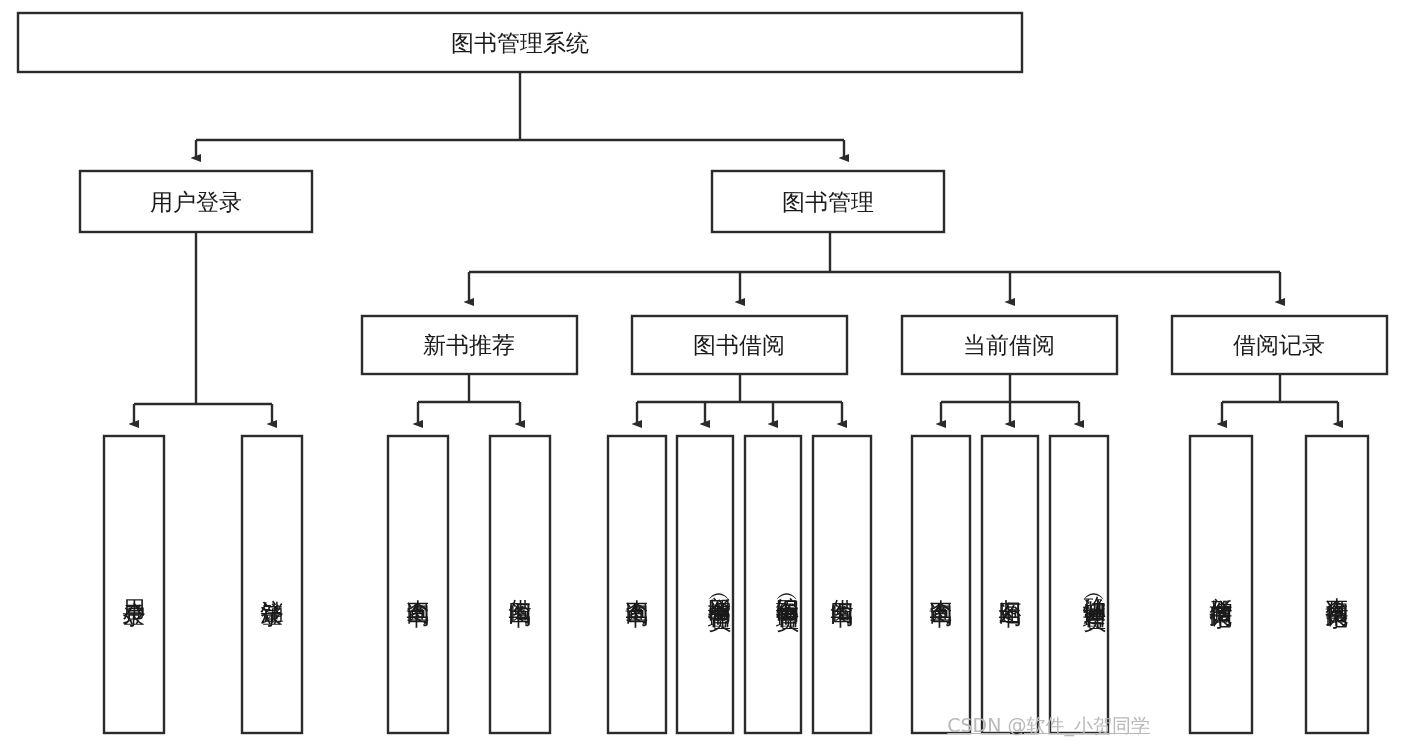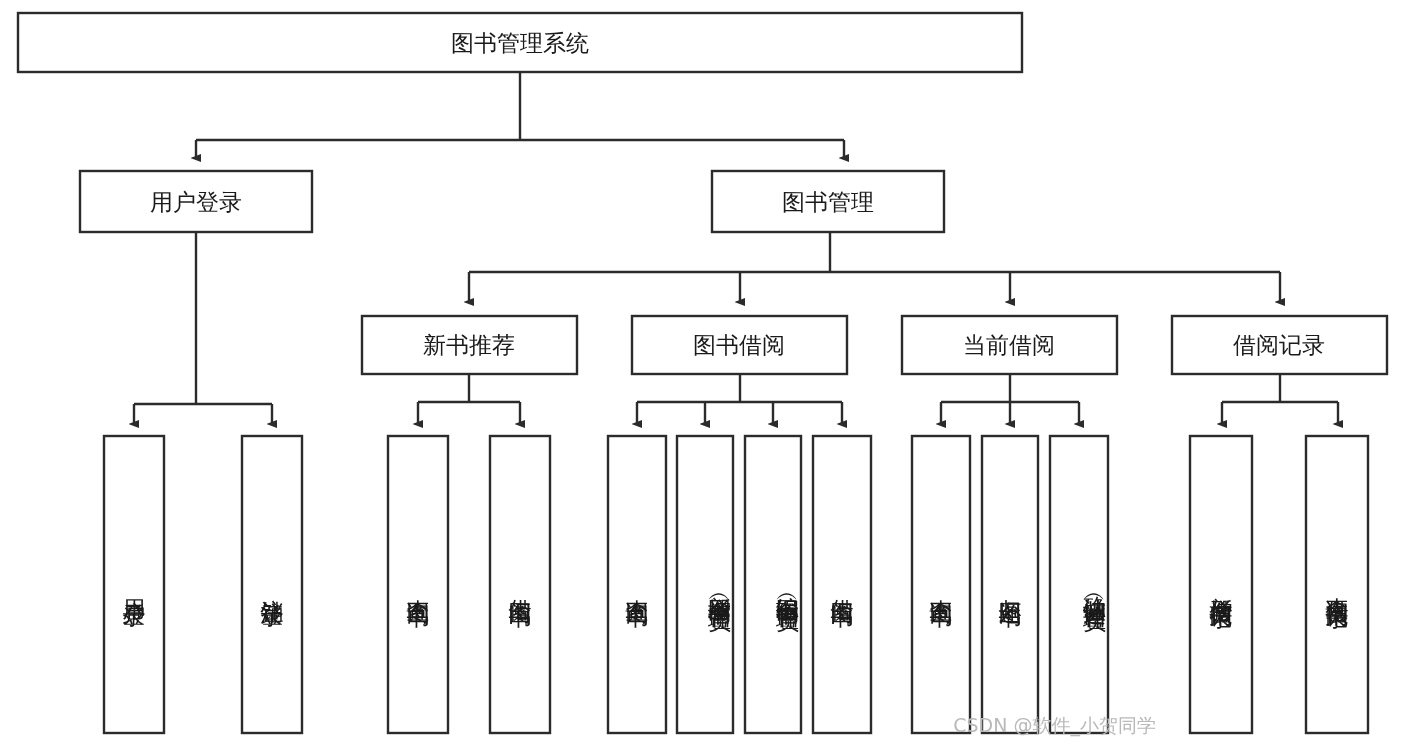--- a/index.html
+++ b/index.html
@@ -51,27 +51,28 @@
     font-family: "DejaVu Sans", "Liberation Sans", sans-serif;
     font-size: 23px;
     line-height: 1.18;
     color: #1a1a1a;
     letter-spacing: 2px;
     white-space: nowrap;
     pointer-events: none;
   }
   .watermark {
     position: absolute;
-    right: 10px;
+    right: 16px;
     bottom: 8px;
     font-family: "DejaVu Sans", "Liberation Sans", sans-serif;
     font-size: 19px;
     color: #b9b9b9;
     white-space: nowrap;
     user-select: none;
+    text-decoration: underline;
   }
 </style>
 </head>
 <body>
 
 <div id="diagram-root">
 
   <svg class="diagram-canvas" viewBox="0 0 1405 747" xmlns="http://www.w3.org/2000/svg">
     <defs>
       <marker id="arrowhead" markerWidth="10" markerHeight="10" refX="5" refY="5" orient="auto" markerUnits="userSpaceOnUse">

